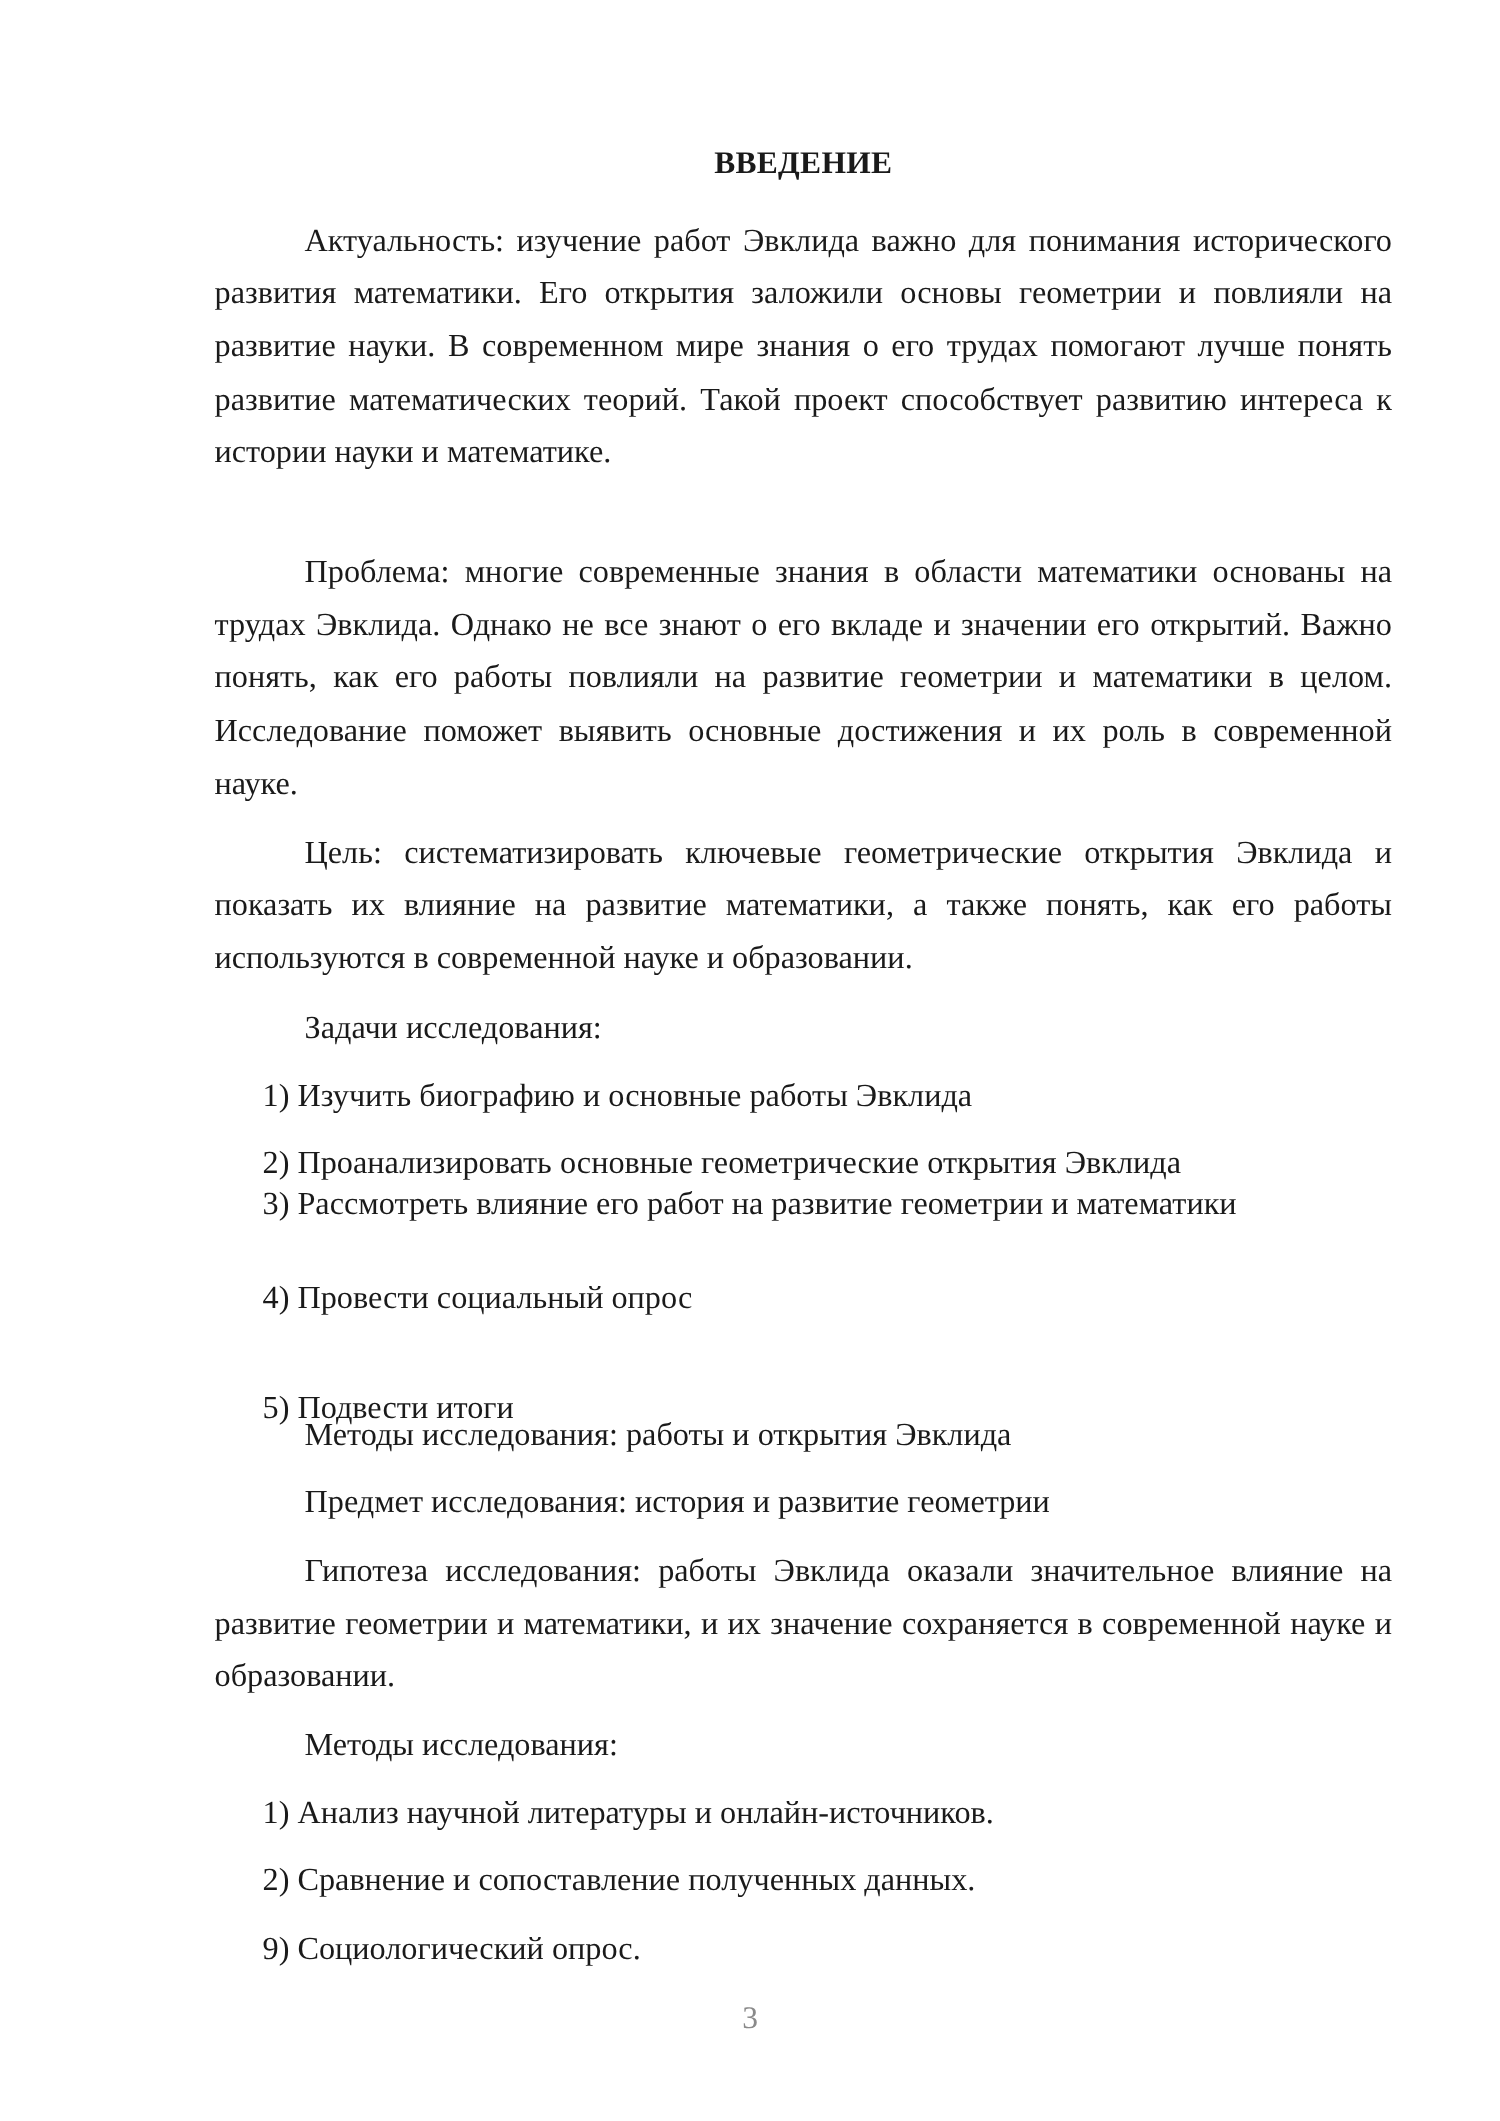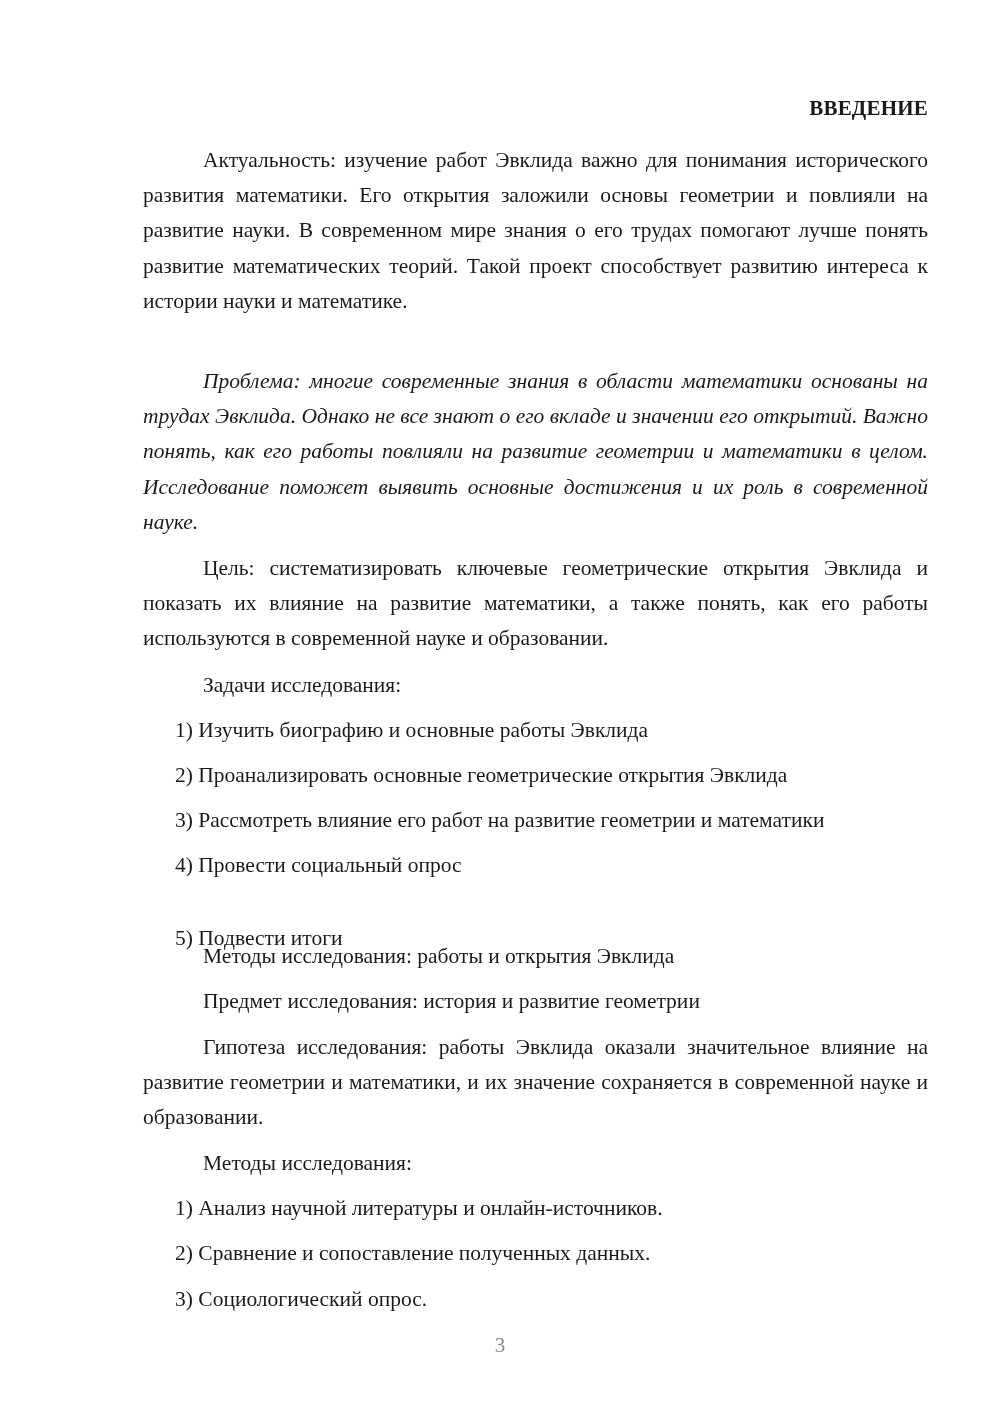--- a/index.html
+++ b/index.html
@@ -3,21 +3,21 @@
 <meta charset="utf-8">
 <style>
   html, body { margin: 0; padding: 0; background: #ffffff; }
   body { width: 1000px; height: 1414px; position: relative; overflow: hidden; }
   .page {
     position: absolute; left: 143px; top: 0; width: 785px;
     font-family: "Liberation Serif", "DejaVu Serif", serif;
     color: #1a1a1a; font-size: 21.5px;
   }
   .title {
-    position: absolute; top: 96px; left: 0; width: 785px; text-align: right;
+    position: absolute; top: 96px; left: 0; width: 785px; text-align: center;
     font-weight: bold; font-size: 21px; letter-spacing: 0.2px;
   }
   .para {
     position: absolute; left: 0; width: 785px;
     text-align: justify; text-align-last: left;
     line-height: 35.2px; text-indent: 60px; margin: 0;
   }
   .line {
     position: absolute; left: 0; white-space: nowrap; line-height: 28px; margin: 0;
   }
@@ -28,34 +28,34 @@
     font-family: "Liberation Serif", "DejaVu Serif", serif; font-size: 21px; color: #8a8a8a;
   }
 </style>
 </head>
 <body>
 
 <div class="page">
   <div class="title">ВВЕДЕНИЕ</div>
 
   <p class="para" style="top:143px;">Актуальность: изучение работ Эвклида важно для понимания исторического развития математики. Его открытия заложили основы геометрии и повлияли на развитие науки. В современном мире знания о его трудах помогают лучше понять развитие математических теорий. Такой проект способствует развитию интереса к истории науки и математике.</p>
-  <p class="para" style="top:364px;font-style:italic;">Проблема: многие современные знания в области математики основаны на трудах Эвклида. Однако не все знают о его вкладе и значении его открытий. Важно понять, как его работы повлияли на развитие геометрии и математики в целом. Исследование поможет выявить основные достижения и их роль в современной науке.</p>
+  <p class="para" style="top:364px;">Проблема: многие современные знания в области математики основаны на трудах Эвклида. Однако не все знают о его вкладе и значении его открытий. Важно понять, как его работы повлияли на развитие геометрии и математики в целом. Исследование поможет выявить основные достижения и их роль в современной науке.</p>
   <p class="para" style="top:551px;">Цель: систематизировать ключевые геометрические открытия Эвклида и показать их влияние на развитие математики, а также понять, как его работы используются в современной науке и образовании.</p>
 
   <div class="line indent" style="top:671px;text-align:center;">Задачи исследования:</div>
   <div class="line item" style="top:716px;">1) Изучить биографию и основные работы Эвклида</div>
   <div class="line item" style="top:761px;">2) Проанализировать основные геометрические открытия Эвклида</div>
-  <div class="line item" style="top:806px;">3) Рассмотреть влияние его работ на развитие геометрии и математики</div>
+  <div class="line item" style="top:788px;">3) Рассмотреть влияние его работ на развитие геометрии и математики</div>
   <div class="line item" style="top:851px;">4) Провести социальный опрос</div>
   <div class="line item" style="top:896px;margin-top:28px;">5) Подвести итоги</div>
 
   <div class="line indent" style="top:942px;">Методы исследования: работы и открытия Эвклида</div>
   <div class="line indent" style="top:987px;">Предмет исследования: история и развитие геометрии</div>
 
   <p class="para" style="top:1030px;">Гипотеза исследования: работы Эвклида оказали значительное влияние на развитие геометрии и математики, и их значение сохраняется в современной науке и образовании.</p>
 
   <div class="line indent" style="top:1149px;text-align:center;">Методы исследования:</div>
   <div class="line item" style="top:1194px;">1) Анализ научной литературы и онлайн-источников.</div>
   <div class="line item" style="top:1239px;">2) Сравнение и сопоставление полученных данных.</div>
-  <div class="line item" style="top:1285px;">3) Социологический опрос.</div>
+  <div class="line item" style="top:1285px;">9) Социологический опрос.</div>
 </div>
 
 <div class="pagenum">3</div>
 
 </body></html>

